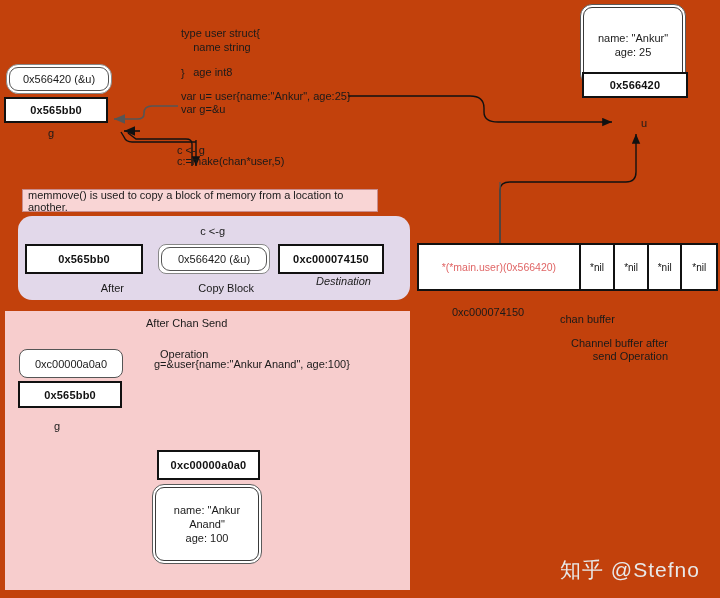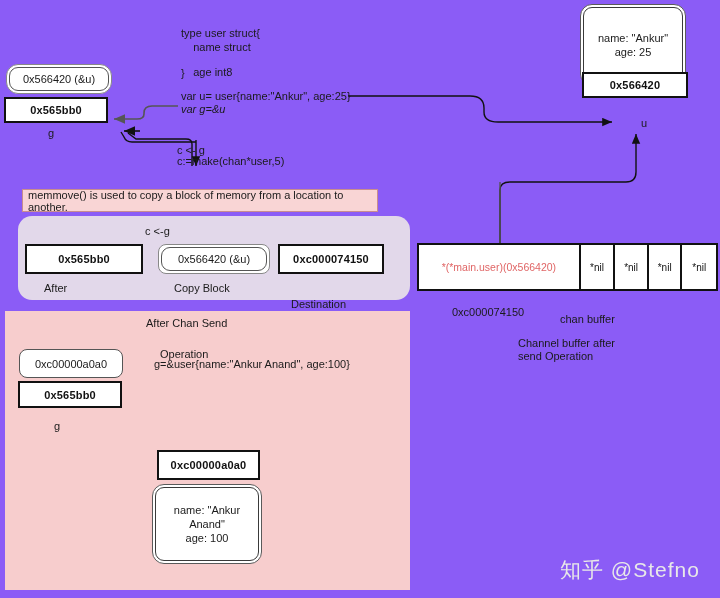--- a/index.html
+++ b/index.html
@@ -8,33 +8,33 @@
     background: #ffffff;
   }
   body {
     font-family: "Liberation Sans", sans-serif;
     -webkit-font-smoothing: antialiased;
   }
   #canvas {
     position: relative;
     width: 720px;
     height: 598px;
-    background: #8b5cf6;
+    background: #c2410c;
     overflow: hidden;
   }
 
   
   .txt {
     position: absolute;
     font-size: 11px;
     color: #1a1a1a;
     line-height: 14px;
     white-space: pre;
   }
-  .txt-center { text-align: left; }
+  .txt-center { text-align: right; }
 
   
   .box {
     position: absolute;
     background: #ffffff;
     border: 2px solid #111111;
     box-sizing: border-box;
     display: flex;
     align-items: center;
     justify-content: center;
@@ -176,26 +176,26 @@
     <path d="M 348 96 L 470 96 Q 484 96 484 108 L 484 112 Q 484 122 498 122 L 612 122" fill="none" stroke="#111" stroke-width="1.4" marker-end="url(#arrowBlack)"></path>
 
     <path d="M 500 243 L 500 190 Q 500 182 510 182 L 626 182 Q 636 182 636 172 L 636 134" fill="none" stroke="#111" stroke-width="1.4" marker-end="url(#arrowBlack)"></path>
 
     <path d="M 500 182 L 500 243" fill="none" stroke="#555" stroke-width="1.4"></path>
 
     <path d="M 172 372 L 205 448" fill="none" stroke="#111" stroke-width="2.2" marker-end="url(#arrowThick)"></path>
   </svg>
 
   <div class="txt" style="left:181px; top:26px;">type user struct{</div>
-  <div class="txt" style="left:181px; top:40px;">    name struct</div>
+  <div class="txt" style="left:181px; top:40px;">    name string</div>
   <div class="txt" style="left:181px; top:49px;margin-top:16px;">    age int8</div>
   <div class="txt" style="left:181px; top:66px;">}</div>
 
   <div class="txt" style="left:181px; top:89px;">var u= user{name:"Ankur", age:25}</div>
-  <div class="txt" style="left:181px; top:102px;font-style:italic;">var g=&amp;u</div>
+  <div class="txt" style="left:181px; top:102px;">var g=&amp;u</div>
 
   <div class="txt" style="left:177px; top:130px;margin-top:24px;">c:=make(chan*user,5)</div>
   <div class="txt" style="left:177px; top:143px;">c &lt;- g</div>
 
   <div class="rbox rbox-thin" style="left:6px; top:64px; width:106px; height:30px;">
     <span>0x566420 (&amp;u)</span>
   </div>
   <div class="box box-bold" style="left:4px; top:97px; width:104px; height:26px;">
     <span>0x565bb0</span>
   </div>
@@ -226,21 +226,21 @@
   <div class="txt txt-center" style="left:44px; top:281px; width:80px;">After</div>
 
   <div class="rbox rbox-thin" style="left:158px; top:244px; width:112px; height:30px; border-radius:8px;">
     <span>0x566420 (&amp;u)</span>
   </div>
   <div class="txt txt-center" style="left:174px; top:281px; width:80px;">Copy Block</div>
 
   <div class="box box-bold" style="left:278px; top:244px; width:106px; height:30px;">
     <span>0xc000074150</span>
   </div>
-  <div class="txt txt-center" style="left:291px; top:297px; width:80px;">Destination</div>
+  <div class="txt txt-center" style="left:291px; top:274px; width:80px;font-style:italic;">Destination</div>
 
   <div class="chanbuf" style="left:417px; top:243px; width:301px; height:48px;">
     <div class="chancell chancell-red" style="width:164px;">*(*main.user)(0x566420)</div>
     <div class="chancell" style="width:35px;">*nil</div>
     <div class="chancell" style="width:34px;">*nil</div>
     <div class="chancell" style="width:34px;">*nil</div>
     <div class="chancell" style="width:34px;">*nil</div>
   </div>
 
   <div class="txt" style="left:452px; top:305px;">0xc000074150</div>

